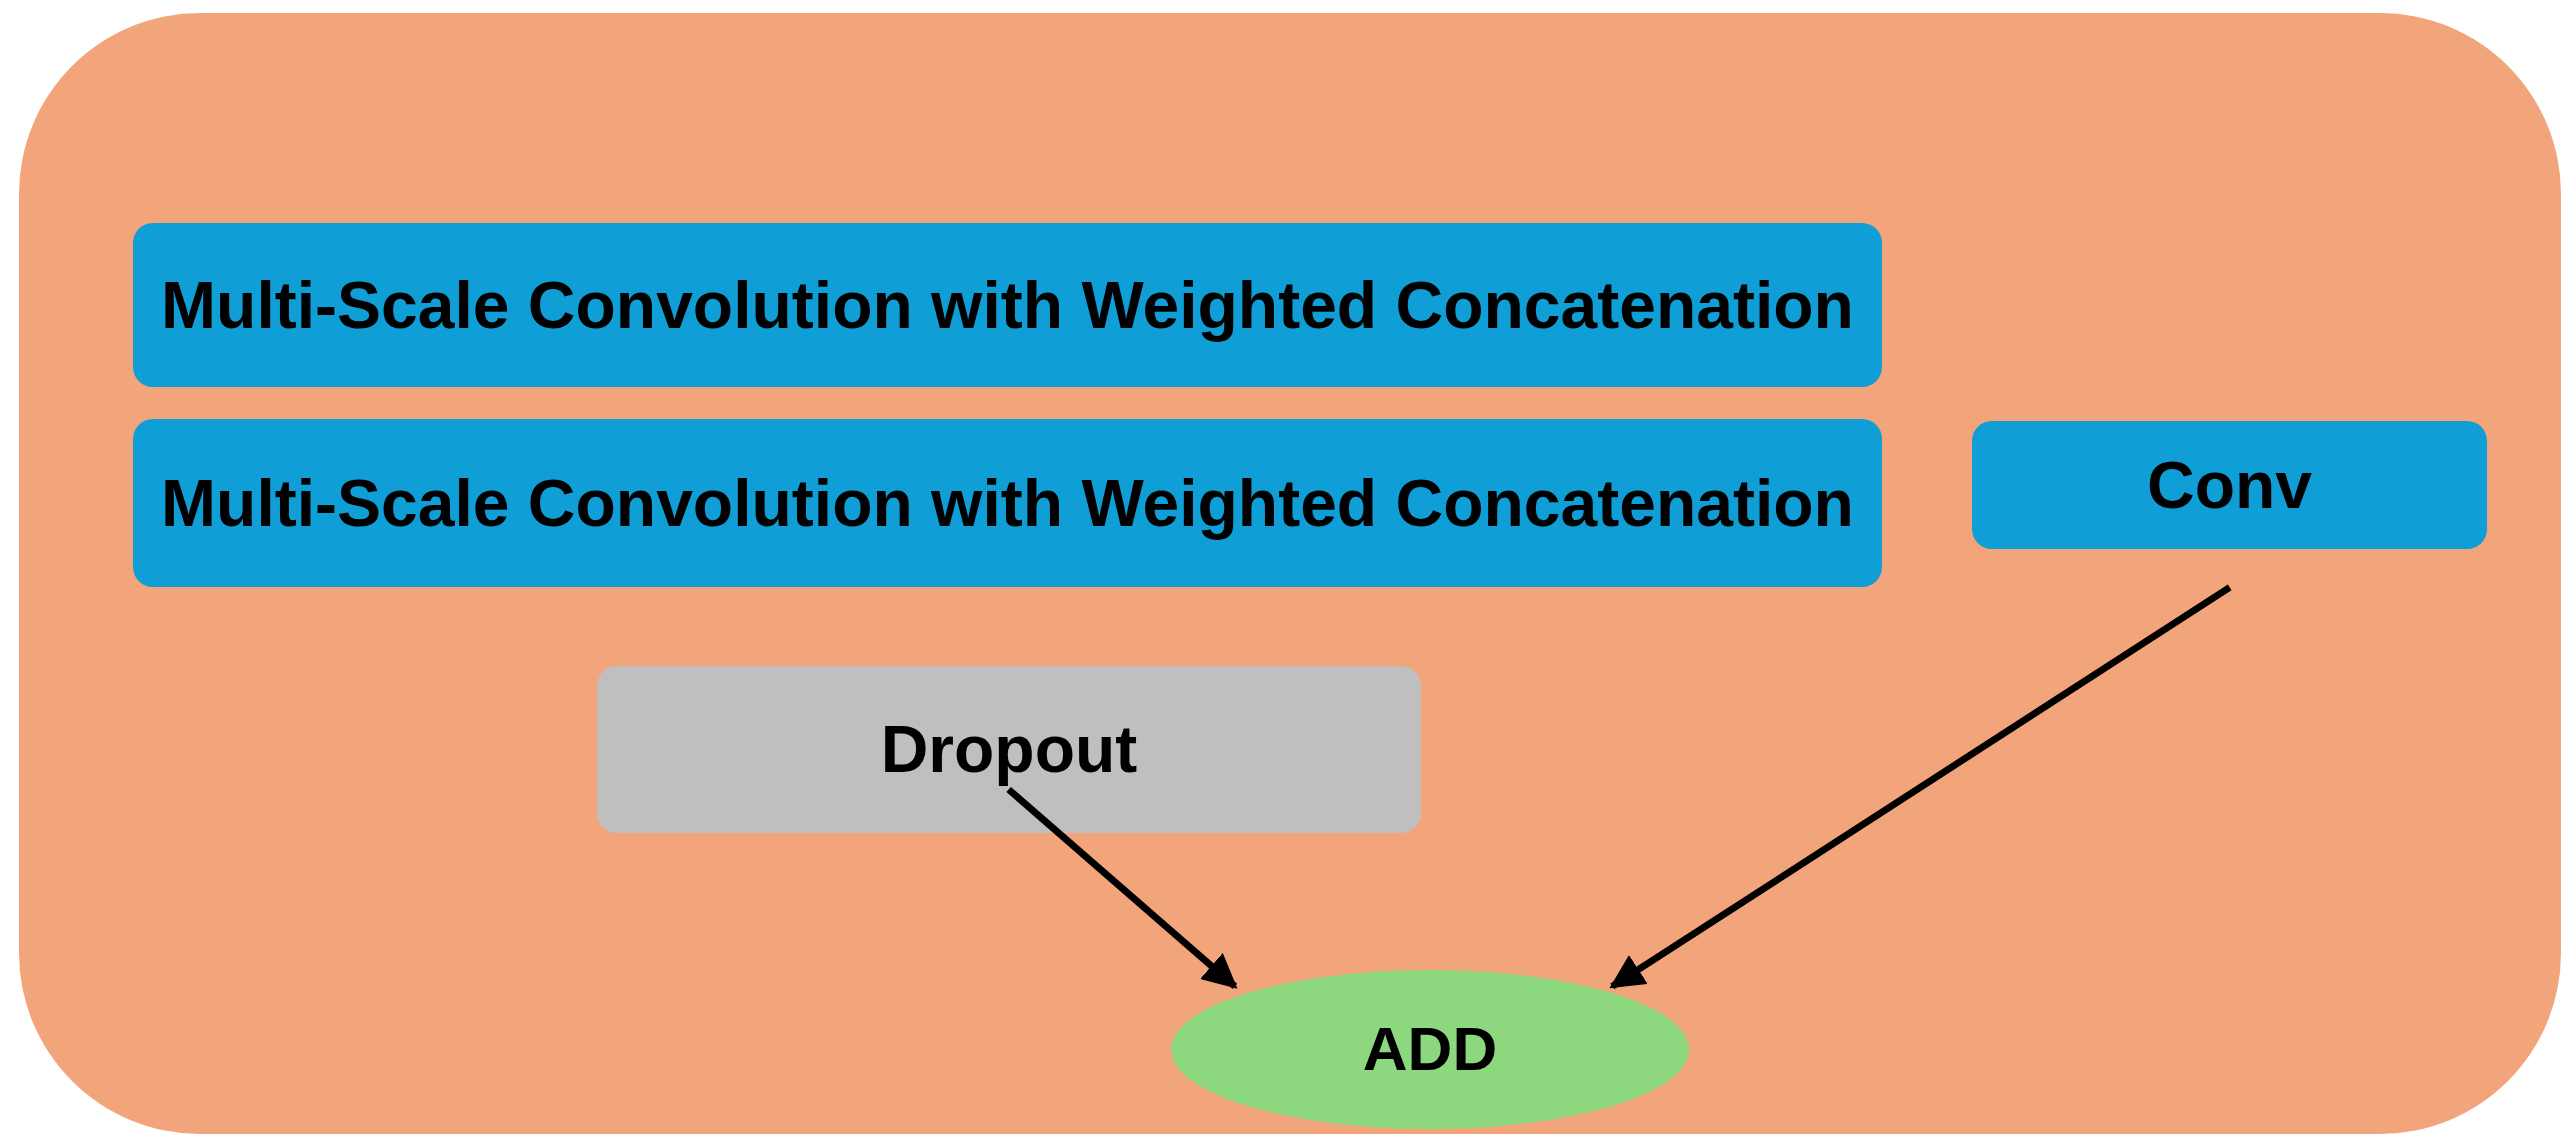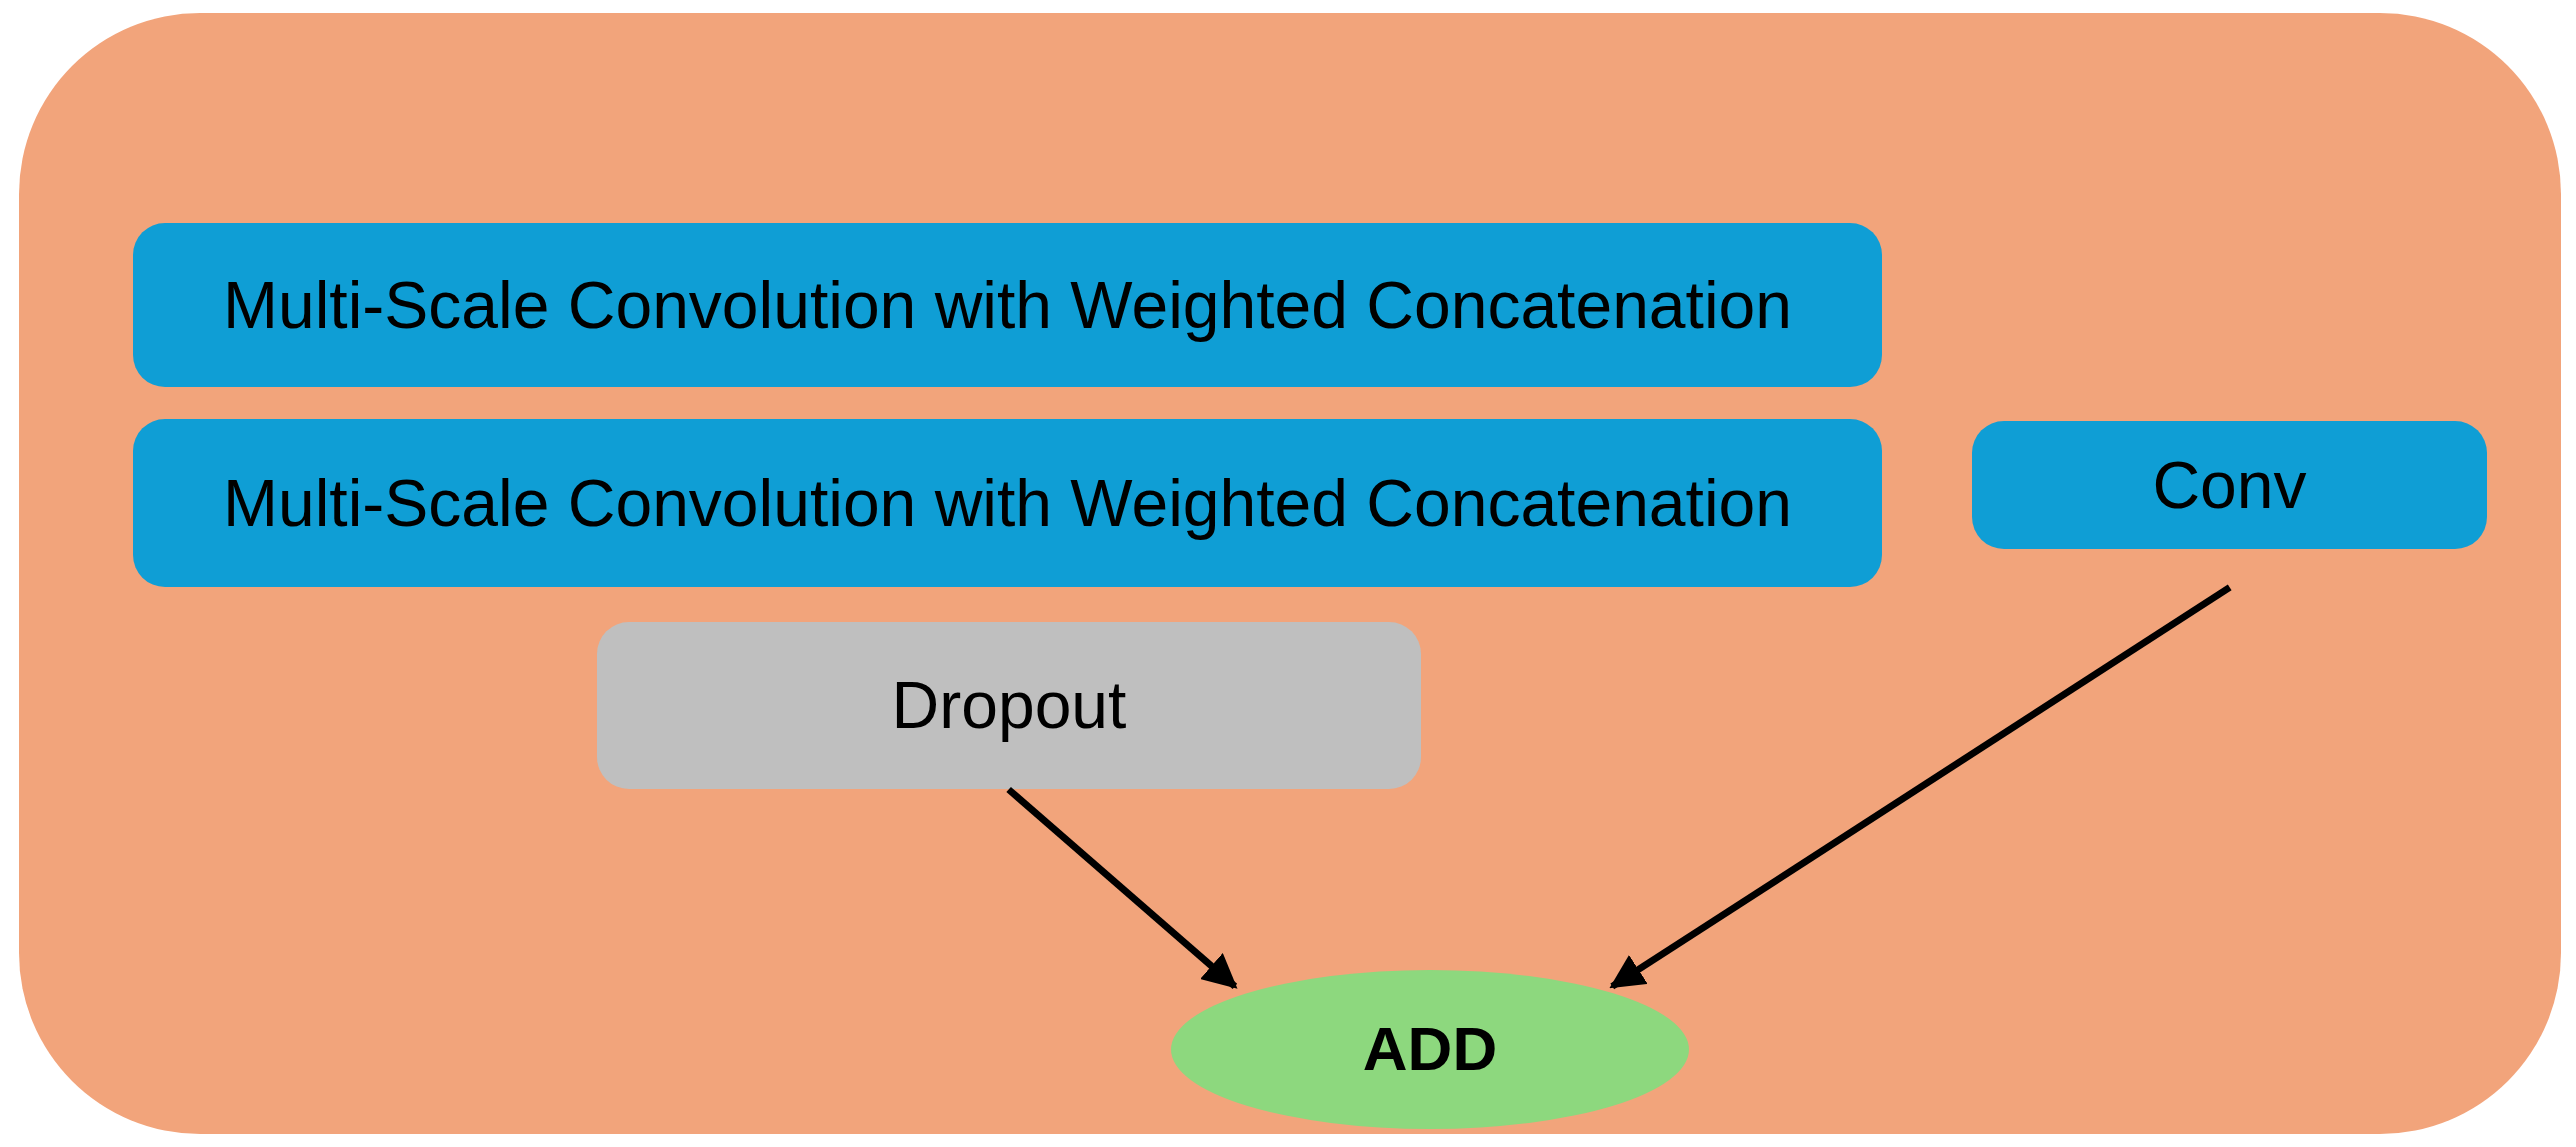--- a/index.html
+++ b/index.html
@@ -47,23 +47,23 @@
     position: absolute;
     display: flex;
     align-items: center;
     justify-content: center;
     text-align: center;
     font-size: 66px;
     line-height: 1.1;
     white-space: nowrap;
     color: var(--text-color);
   }
-  .rounded-box { border-radius: 32px; }
+  .rounded-box { border-radius: 20px; font-weight: bold; }
   .blue-box   { background: var(--node-blue); }
-  .gray-box   { background: var(--node-gray); }
+  .gray-box   { background: var(--node-gray); margin-top: 44px; }
   .node-msc-1 { left: 114px;  top: 210px; width: 1749px; height: 164px; }
   .node-msc-2 { left: 114px;  top: 406px; width: 1749px; height: 168px; }
   .node-conv  { left: 1953px; top: 408px; width: 515px;  height: 128px; }
   .node-dropout { left: 578px; top: 609px; width: 824px; height: 167px; }
   .node-add {
     left: 1152px; top: 957px; width: 518px; height: 159px;
     background: var(--node-green);
     border-radius: 50%;
     font-size: 62px;
     font-weight: bold;

